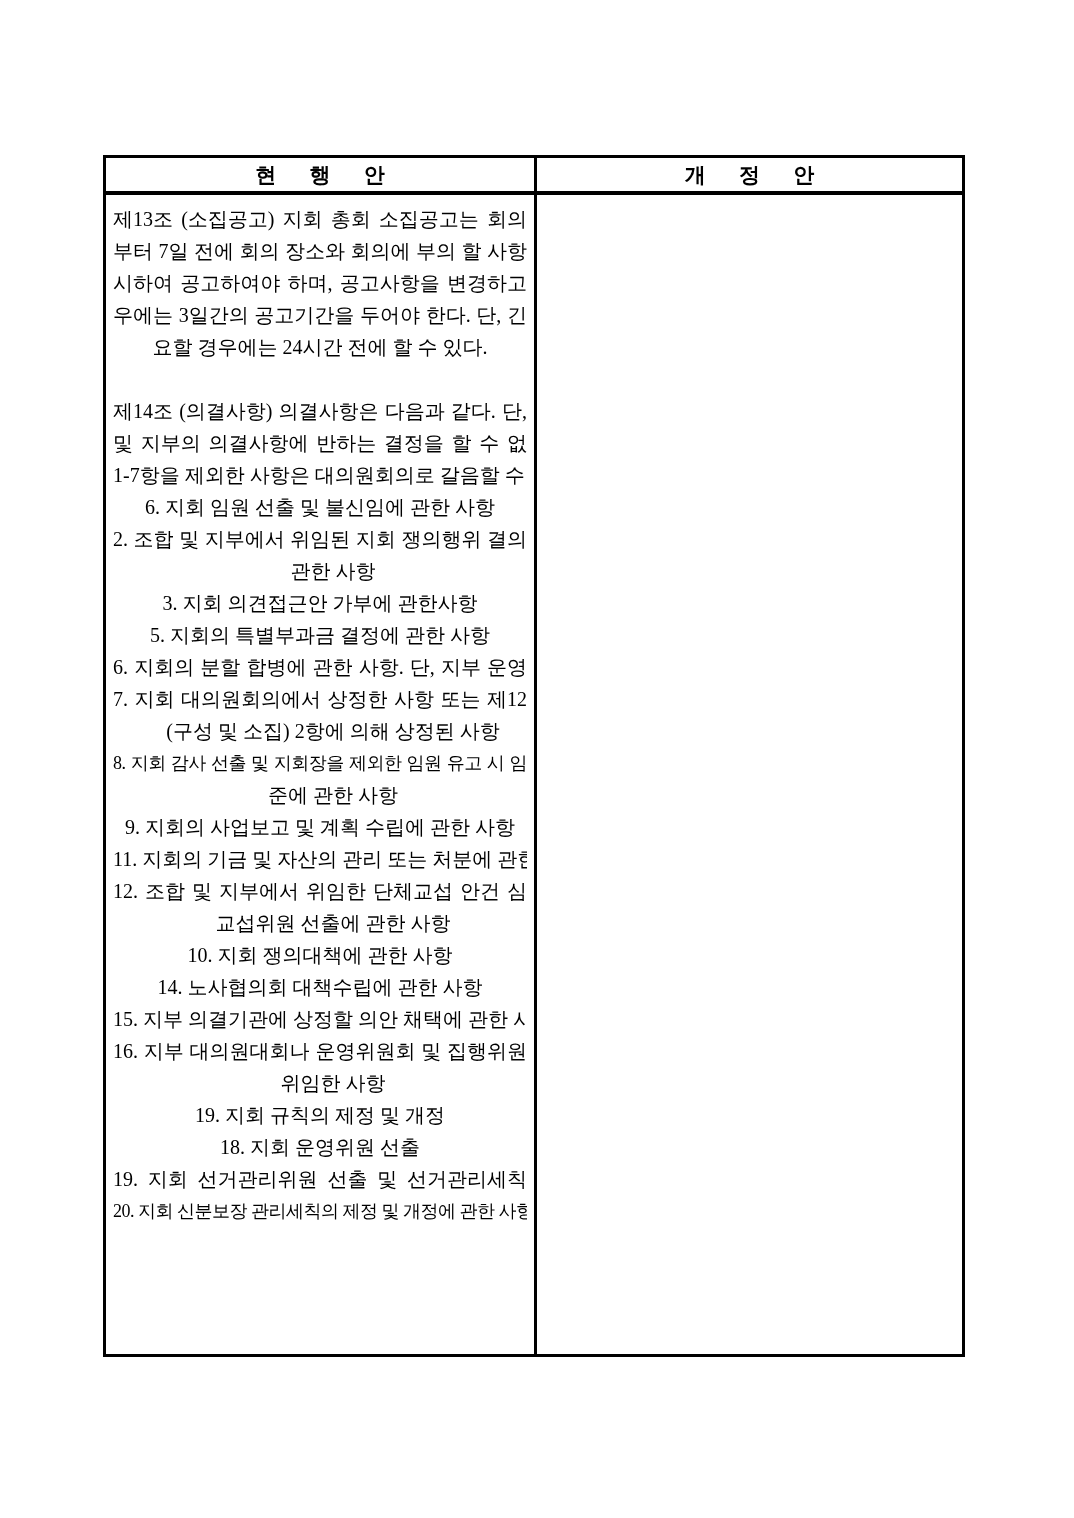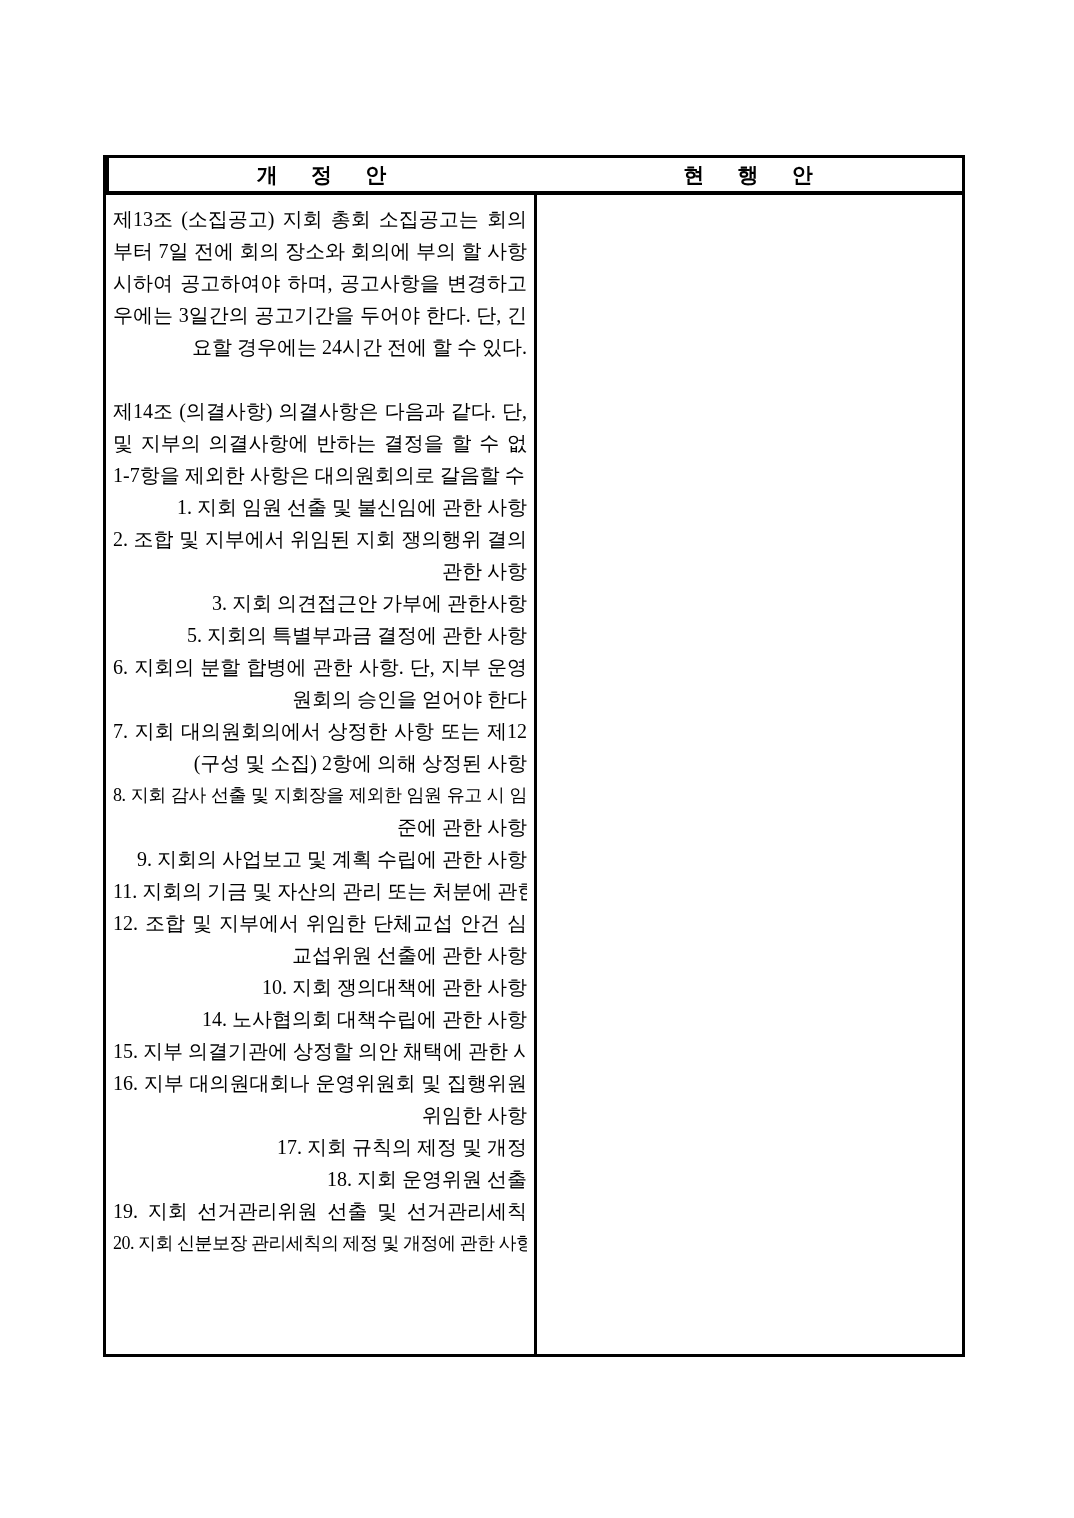--- a/index.html
+++ b/index.html
@@ -39,73 +39,72 @@
   }
   .cell.body {
     padding: 8px 7px 0 7px;
     font-size: 20px;
     line-height: 32px;
   }
   .line {
     height: 32px;
     overflow: hidden;
     white-space: nowrap;
-    text-align: right;
+    text-align: center;
   }
   .line.fill {
     white-space: normal;
     text-align: justify;
     text-align-last: justify;
   }
   .line.indent { padding-left: 26px; }
   .line.blank { height: 32px; }
   .line.condensed { font-size: 18px; letter-spacing: -0.5px; }
   .line b { font-weight: normal; }
 </style>
 </head>
 <body>
 
 <div class="page">
   <div class="doc-table">
+    <div class="cell header left-col">
+      <span>현 행 안</span>
+    </div>
     <div class="cell header right-col">
       <span>개 정 안</span>
-    </div>
-    <div class="cell header left-col">
-      <span>현 행 안</span>
     </div>
     <div class="cell body left-col" id="current-cell">
         <div class="line fill"><b>제13조 (소집공고)</b> 지회 총회 소집공고는 회의 일로</div>
         <div class="line fill">부터 7일 전에 회의 장소와 회의에 부의 할 사항을 제</div>
         <div class="line fill">시하여 공고하여야 하며, 공고사항을 변경하고자 할 경</div>
         <div class="line fill">우에는 3일간의 공고기간을 두어야 한다. 단, 긴급을</div>
         <div class="line">요할 경우에는 24시간 전에 할 수 있다.</div>
         <div class="line blank"></div>
         <div class="line fill"><b>제14조 (의결사항)</b> 의결사항은 다음과 같다. 단, 조합</div>
         <div class="line fill">및 지부의 의결사항에 반하는 결정을 할 수 없으며,</div>
         <div class="line">1-7항을 제외한 사항은 대의원회의로 갈음할 수 있다.</div>
-        <div class="line">1. 지회 임원 선출 및 불신임에 관한 사항</div>
+        <div class="line">6. 지회 임원 선출 및 불신임에 관한 사항</div>
         <div class="line fill">2. 조합 및 지부에서 위임된 지회 쟁의행위 결의에</div>
         <div class="line indent">관한 사항</div>
         <div class="line">3. 지회 의견접근안 가부에 관한사항</div>
         <div class="line">5. 지회의 특별부과금 결정에 관한 사항</div>
         <div class="line fill">6. 지회의 분할 합병에 관한 사항. 단, 지부 운영위</div>
-        <div class="line indent">원회의 승인을 얻어야 한다</div>
         <div class="line fill">7. 지회 대의원회의에서 상정한 사항 또는 제12조</div>
         <div class="line indent">(구성 및 소집) 2항에 의해 상정된 사항</div>
         <div class="line fill condensed">8. 지회 감사 선출 및 지회장을 제외한 임원 유고 시 임원 인</div>
         <div class="line indent">준에 관한 사항</div>
         <div class="line">9. 지회의 사업보고 및 계획 수립에 관한 사항</div>
         <div class="line">11. 지회의 기금 및 자산의 관리 또는 처분에 관한 사항</div>
         <div class="line fill">12. 조합 및 지부에서 위임한 단체교섭 안건 심의 및</div>
         <div class="line indent">교섭위원 선출에 관한 사항</div>
         <div class="line">10. 지회 쟁의대책에 관한 사항</div>
         <div class="line">14. 노사협의회 대책수립에 관한 사항</div>
         <div class="line">15. 지부 의결기관에 상정할 의안 채택에 관한 사항</div>
         <div class="line fill">16. 지부 대의원대회나 운영위원회 및 집행위원회에서</div>
         <div class="line indent">위임한 사항</div>
-        <div class="line">17. 지회 규칙의 제정 및 개정</div>
+        <div class="line">19. 지회 규칙의 제정 및 개정</div>
         <div class="line">18. 지회 운영위원 선출</div>
         <div class="line fill">19. 지회 선거관리위원 선출 및 선거관리세칙 제정 및</div>
         <div class="line condensed">20. 지회 신분보장 관리세칙의 제정 및 개정에 관한 사항</div>
       </div>
     <div class="cell body right-col" id="revised-cell"></div>
   </div>
 </div>
 
 </body></html>

